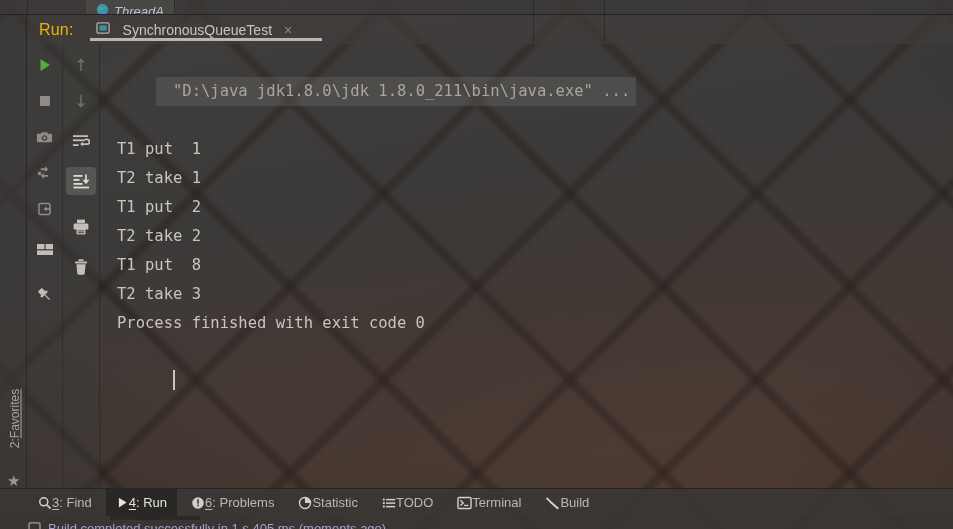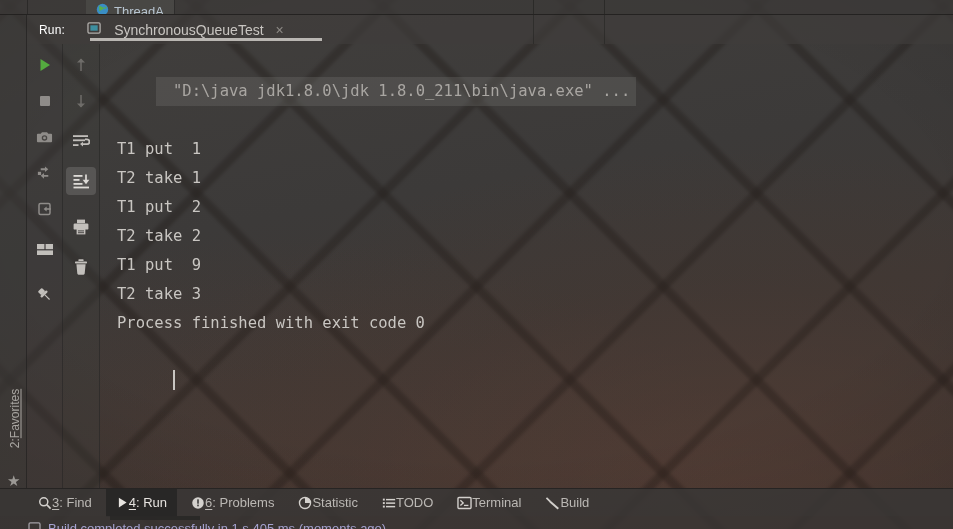--- a/index.html
+++ b/index.html
@@ -45,20 +45,21 @@
 
   
   .layer { position: absolute; }
 
   
   #editor-tabstrip {
     left: 0; top: 0; width: 953px; height: 15px;
     background: rgba(60,58,56,.80);
     border-bottom: 1px solid rgba(28,27,26,.75);
     overflow: hidden;
+    font-style: italic;
   }
   #editor-tab-threada {
     position: absolute; left: 86px; top: 0; height: 15px;
     display: flex; align-items: center; gap: 5px;
     padding: 0 10px;
     background: rgba(77,76,74,.72);
     border-right: 1px solid rgba(30,29,28,.6);
   }
   #editor-tab-threada .tab-text {
     font-size: 13px; color: #b7c4cf; line-height: 15px;
@@ -89,21 +90,21 @@
     font-size: 15px; color: #9b9894; line-height: 1;
   }
 
   
   #run-header {
     left: 27px; top: 15px; width: 926px; height: 29px;
     background: rgba(63,61,59,.66);
     display: flex; align-items: center;
   }
   #run-header-label {
-    margin-left: 12px; font-size: 12px; color: #ffffff; letter-spacing: .2px;
+    margin-left: 12px; font-size: 16px; color: #eab308; letter-spacing: .2px;
   }
   #run-tab {
     margin-left: 22px; height: 29px;
     display: flex; align-items: center; gap: 12px;
     padding-right: 4px;
   }
   #run-tab-title { font-size: 14px; color: #c8c5c1; white-space: nowrap; }
   #run-tab-close {
     font-size: 14px; color: #8d8a86; line-height: 1; cursor: default;
   }
@@ -378,21 +379,21 @@
   </div>
 
   <div class="layer" id="console-output">
     <div class="console-line cmd-wrap">
       <span class="console-line cmdline" style="padding-left:17px">"D:\java jdk1.8.0\jdk 1.8.0_211\bin\java.exe" ...</span>
     </div>
     <div class="console-line">T1 put  1</div>
     <div class="console-line">T2 take 1</div>
     <div class="console-line">T1 put  2</div>
     <div class="console-line">T2 take 2</div>
-    <div class="console-line">T1 put  9</div>
+    <div class="console-line">T1 put  8</div>
     <div class="console-line">T2 take 3</div>
     <div class="console-line"></div>
     <div class="console-line">Process finished with exit code 0</div>
     <div class="console-line" style="padding-left:0">
       <span class="console-caret"></span>
     </div>
   </div>
 
   <div class="layer" id="statusbar">
 

